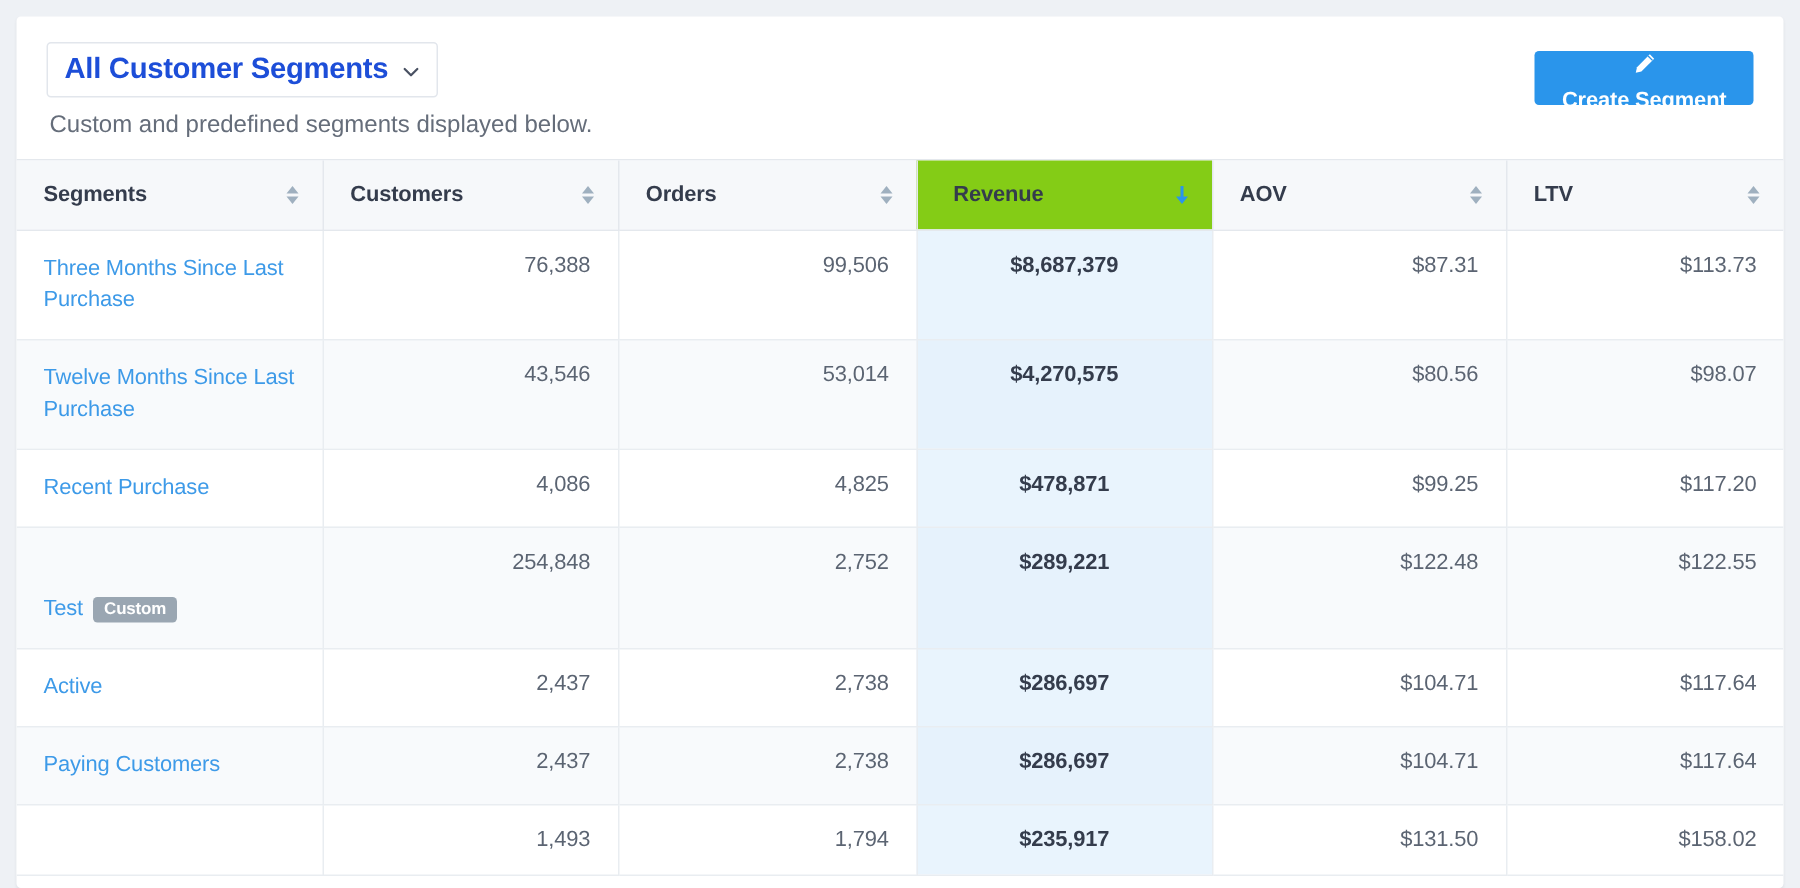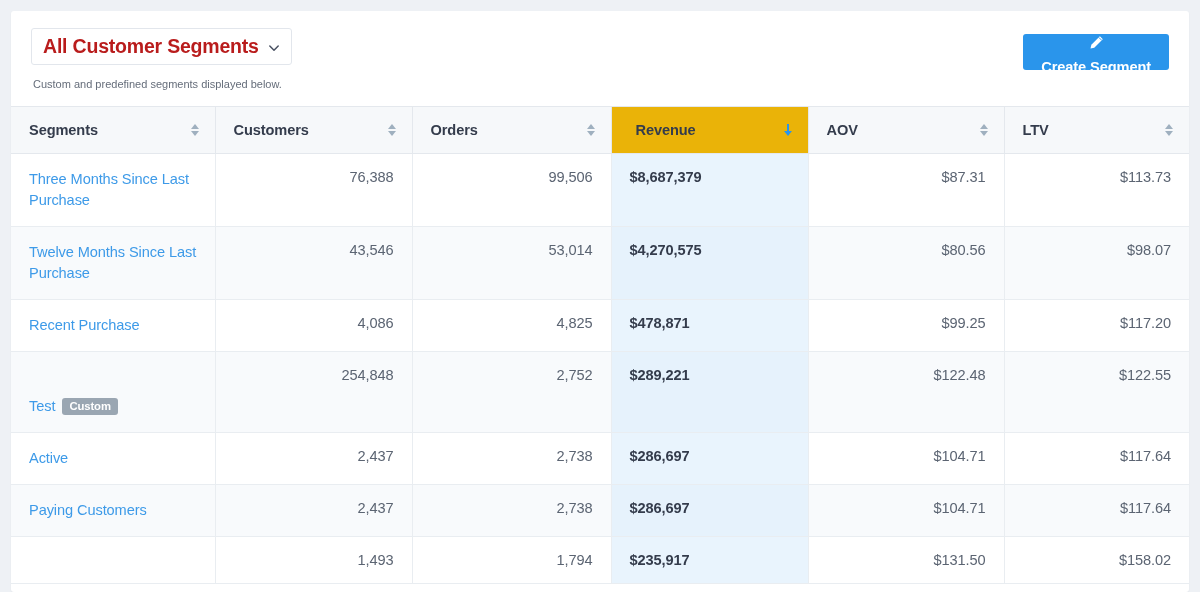--- a/index.html
+++ b/index.html
@@ -50,36 +50,36 @@
     border: 1px solid #e2e6ec;
     border-radius: 3px;
     padding: 5px 11px 6px 11px;
     background: #ffffff;
     cursor: pointer;
     user-select: none;
   }
   .title-select-label {
     font-size: 19.5px;
     font-weight: bold;
-    color: #b91c1c;
+    color: #1d4ed8;
     letter-spacing: -0.2px;
     line-height: 24px;
   }
   .chev {
     width: 12px; height: 12px;
     display: inline-block;
     position: relative;
     top: 2px;
   }
   .chev svg { display: block; }
 
   .subtitle {
     margin-top: 10px;
     margin-left: 2px;
-    font-size: 11px;
+    font-size: 16px;
     color: #656d7a;
     line-height: 18px;
   }
 
   .create-btn {
     display: inline-flex;
     align-items: center;
     gap: 10px;
     background: #2a95eb;
     color: #ffffff;
@@ -125,21 +125,21 @@
     font-size: 14.6px;
     font-weight: bold;
     color: #343c4c;
     text-align: left;
     vertical-align: middle;
     cursor: pointer;
     user-select: none;
     letter-spacing: -0.1px;
   }
   thead th:last-child { border-right: none; }
-  thead th.sorted { background: #eab308; padding-left: 24px; }
+  thead th.sorted { background: #84cc16; padding-left: 24px; }
 
   .th-inner {
     display: flex;
     align-items: center;
     justify-content: space-between;
     width: 100%;
   }
   .sort-icon { width: 12px; height: 16px; flex: 0 0 auto; margin-left: 8px; }
   .sort-icon svg { display: block; }
 
@@ -154,21 +154,21 @@
     letter-spacing: -0.1px;
   }
   tbody td:last-child { border-right: none; }
   tbody tr:nth-child(even) td { background: #f8fafc; }
   tbody tr:nth-child(odd) td { background: #ffffff; }
 
   td.num { text-align: right; padding-right: 18px; }
 
   td.rev {
     background: #e9f4fd !important;
-    text-align: left;
+    text-align: center;
     font-weight: bold;
     color: #343c4c;
     padding-right: 18px;
   }
   tbody tr:nth-child(even) td.rev { background: #e6f2fc !important; }
 
   td.seg { padding-right: 10px; }
   .seg-link {
     color: #3d9ae8;
     text-decoration: none;

